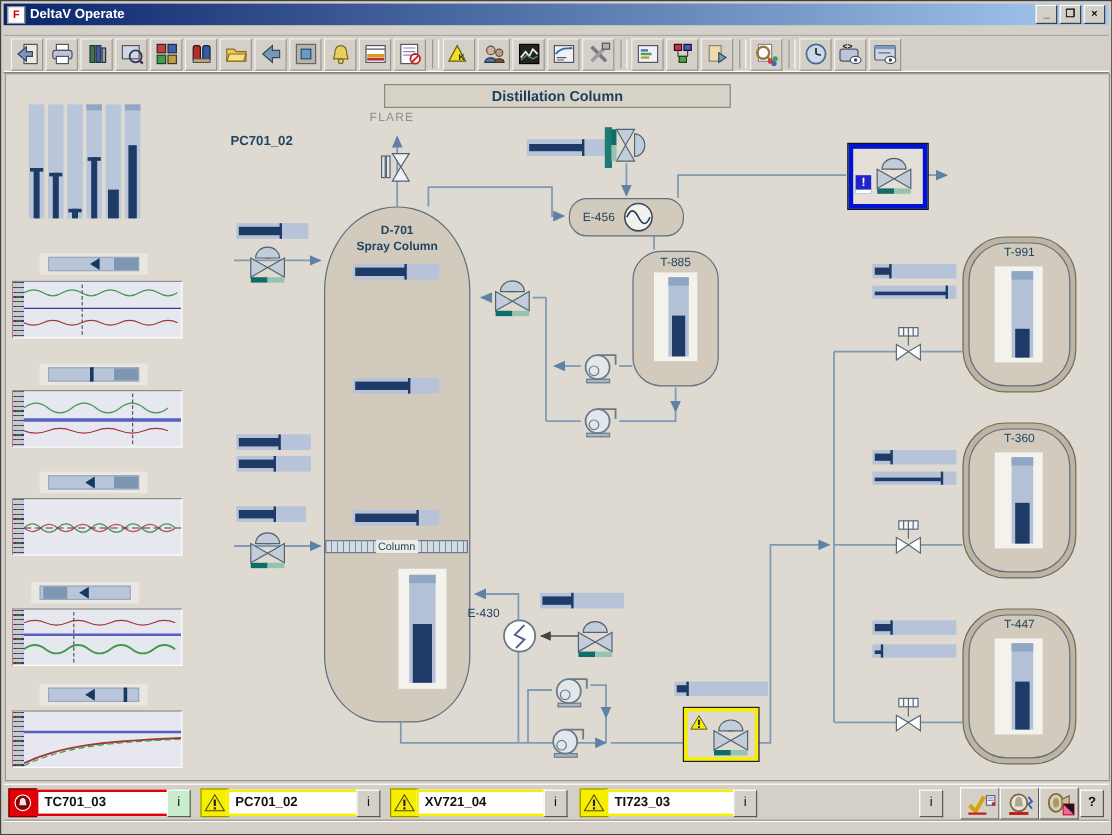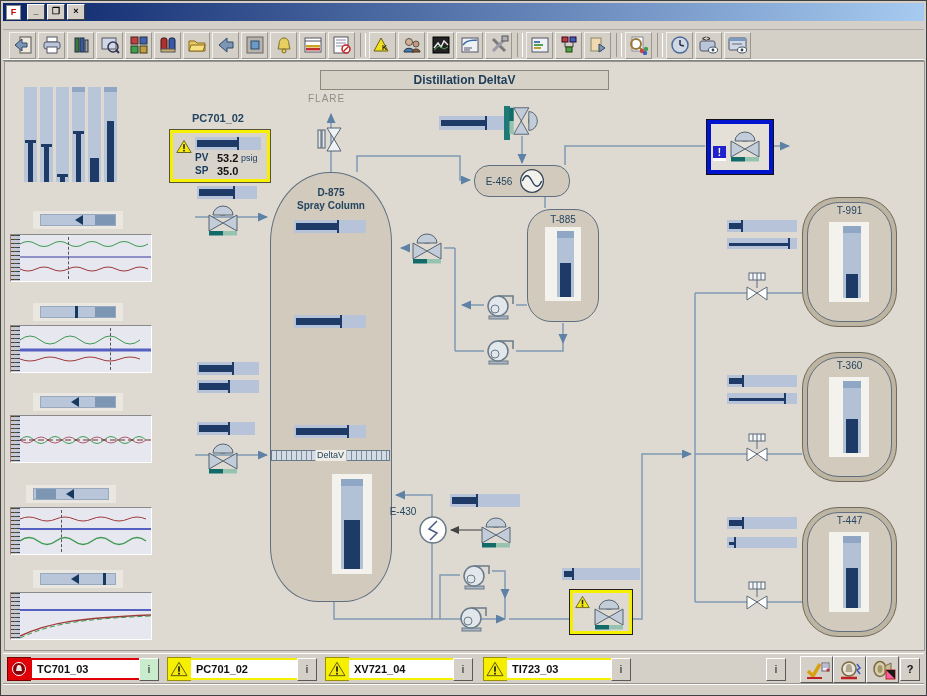--- a/index.html
+++ b/index.html
@@ -76,20 +76,21 @@
   svg{display:block;}
   .rot90{transform:rotate(90deg);}
 </style>
 </head>
 <body>
 
 <div class="window">
 
   <div class="titlebar">
     <div class="appicon">F</div>
+    <div class="ttext">DeltaV Operate</div>
     <div class="winbtn">_</div>
     <div class="winbtn">❒</div>
     <div class="winbtn">×</div>
   </div>
   <div class="menuband"></div>
 
   <div class="toolbar">
     <div class="tbtn">
         <svg width="20" height="20">
           <rect x="7" y="2" width="11" height="16" fill="#efe9dd" stroke="#555"></rect>
@@ -358,21 +359,21 @@
           <polyline points="19,6 11,14 19,18 12,25" fill="none" stroke="#4a5a8a" stroke-width="1.5"></polyline>
         </symbol>
         <symbol id="warn" viewBox="0 0 20 18">
           <polygon points="10,1.5 19,16.5 1,16.5" fill="#f6e90c" stroke="#4a4a10"></polygon>
           <rect x="9" y="6" width="2" height="6" fill="#222"></rect>
           <rect x="9" y="13.2" width="2" height="2" fill="#222"></rect>
         </symbol>
       </defs>
     </svg>
 
-    <div class="banner">Distillation DeltaV</div>
+    <div class="banner">Distillation Column</div>
 
     <div class="vbar" style="left:19px;top:25px;">
         <div class="vbar-fillwrap" style="height: 44%;">
           <div class="vbar-cap"></div>
           <div class="vbar-stick"></div>
         </div>
       </div>
     <div class="vbar" style="left:35px;top:25px;">
         <div class="vbar-fillwrap" style="height: 40%;">
           <div class="vbar-cap"></div>
@@ -496,36 +497,20 @@
           <i class="t3"></i>
         </div>
       <svg class="abs" style="left:9px;top:0;" width="131" height="46">
           <line x1="0" y1="17" x2="131" y2="17" stroke="#5560c0" stroke-width="2"></line>
           <path d="M0,43 C30,29 60,25 131,22" fill="none" stroke="#a03a3a" stroke-width="1.5"></path>
           <path d="M0,45 C30,31 60,26 131,23" fill="none" stroke="#3f9a4f" stroke-dasharray="5 3"></path>
         </svg>
     </div>
 
     <div class="eqlabel abs" style="left:168px;top:50px;width:90px;font-size:11px;">PC701_02</div>
-    <div class="faceplate">
-      <svg class="abs" style="left:3px;top:6px;" width="16" height="15" viewBox="0 0 20 18">
-          <use href="#warn"></use>
-        </svg>
-      <div class="hbar" style="left:22px;top:4px;width:66px;">
-          <div class="hbar-fillwrap" style="width: 62%;">
-            <div class="hbar-stick"></div>
-            <div class="hbar-tick" style="height:13px;top:0;"></div>
-          </div>
-        </div>
-      <div class="fp-row" style="left:22px;top:19px;">PV</div>
-      <div class="fp-row" style="left:44px;top:19px;font-size:11px;color:#111;">53.2</div>
-      <div class="fp-row" style="left:68px;top:20px;font-weight:normal;font-size:9px;">psig</div>
-      <div class="fp-row" style="left:22px;top:32px;">SP</div>
-      <div class="fp-row" style="left:44px;top:32px;font-size:11px;color:#111;">35.0</div>
-    </div>
 
     <div class="hbar" style="left:192px;top:124px;width:60px;">
         <div class="hbar-fillwrap" style="width: 58%;">
           <div class="hbar-stick"></div>
           <div class="hbar-tick"></div>
         </div>
       </div>
     <svg class="abs" style="left:200px;top:138px;" width="36" height="36" viewBox="0 0 36 36">
         <use href="#v-dome"></use>
       </svg>
@@ -550,42 +535,42 @@
     <svg class="abs" style="left:200px;top:376px;" width="36" height="36" viewBox="0 0 36 36">
         <use href="#v-dome"></use>
       </svg>
 
     <div class="flare abs" style="left:303px;top:31px;">FLARE</div>
     <svg class="abs" style="left:312px;top:62px;" width="26" height="30" viewBox="0 0 26 30">
         <use href="#v-flare"></use>
       </svg>
 
     <div class="vessel" style="left:265px;top:110px;width:122px;height:430px;border-radius:60px 60px 48px 48px / 70px 70px 55px 55px;"></div>
-    <div class="eqlabel abs" style="left:276px;top:125px;width:100px;">D-875</div>
+    <div class="eqlabel abs" style="left:276px;top:125px;width:100px;">D-701</div>
     <div class="eqlabel abs" style="left:276px;top:138px;width:100px;">Spray Column</div>
     <div class="hbar" style="left:289px;top:158px;width:72px;">
         <div class="hbar-fillwrap" style="width: 58%;">
           <div class="hbar-stick"></div>
           <div class="hbar-tick"></div>
         </div>
       </div>
     <div class="hbar" style="left:289px;top:253px;width:72px;">
         <div class="hbar-fillwrap" style="width: 62%;">
           <div class="hbar-stick"></div>
           <div class="hbar-tick"></div>
         </div>
       </div>
     <div class="hbar" style="left:289px;top:363px;width:72px;">
         <div class="hbar-fillwrap" style="width: 72%;">
           <div class="hbar-stick"></div>
           <div class="hbar-tick"></div>
         </div>
       </div>
     <div class="spray">
-        <span class="spraylabel">DeltaV</span>
+        <span class="spraylabel">Column</span>
       </div>
     <div class="lvl" style="left:327px;top:412px;width:40px;height:100px;">
       <div class="lvl-track" style="left:9px;top:5px;width:22px;height:90px;">
           <div class="lvl-cap"></div>
           <div class="lvl-fillwrap" style="height: 55%;">
             <div class="lvl-fill"></div>
           </div>
         </div>
     </div>
 

